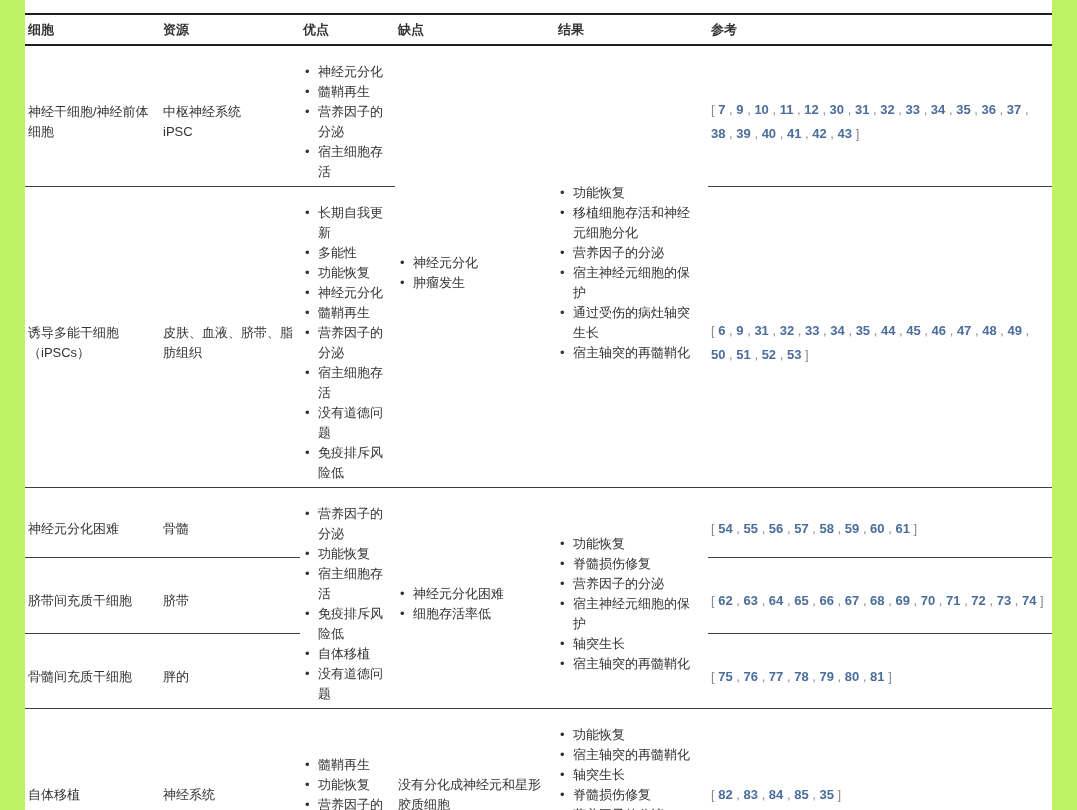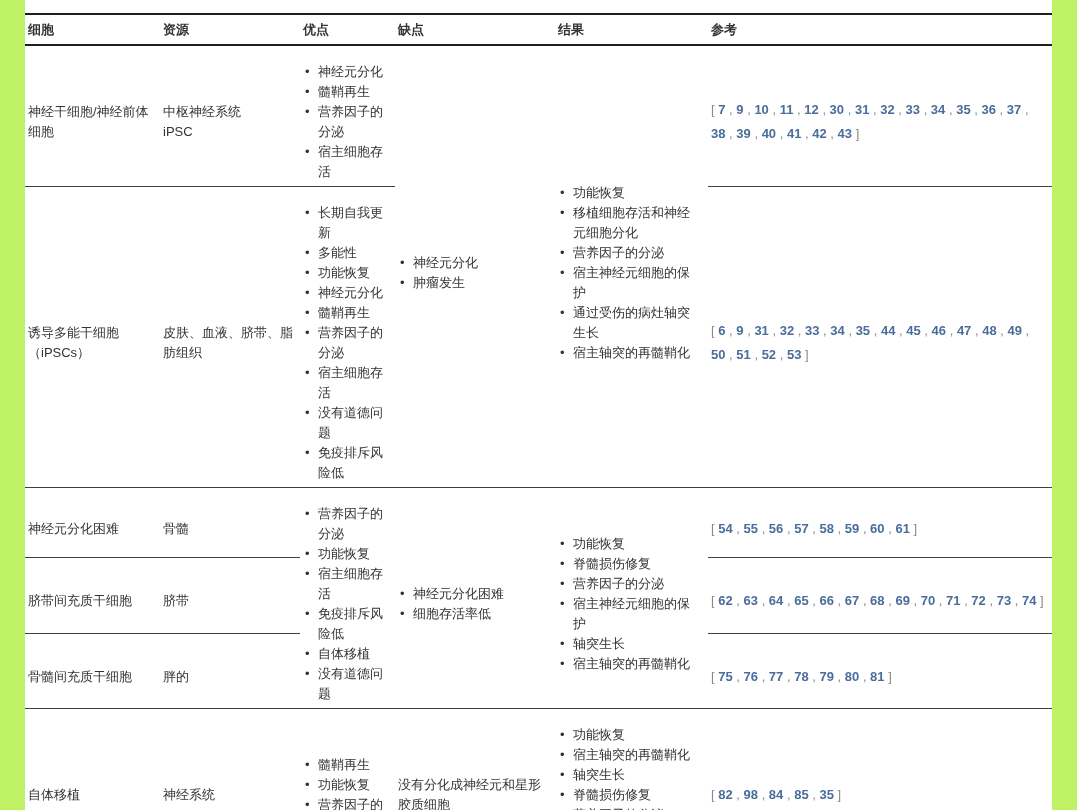--- a/index.html
+++ b/index.html
@@ -220,19 +220,19 @@
               <ul class="bullets">
                 <li>功能恢复</li>
                 <li>宿主轴突的再髓鞘化</li>
                 <li>轴突生长</li>
                 <li>脊髓损伤修复</li>
                 <li>营养因子的分泌</li>
                 <li>宿主神经元细胞的保护</li>
               </ul>
             </td>
           <td>
-              <div class="refs"><span class="ref-punct">[ </span><span class="ref-num">82</span><span class="ref-punct"> , </span><span class="ref-num">98</span><span class="ref-punct"> , </span><span class="ref-num">84</span><span class="ref-punct"> , </span><span class="ref-num">85</span><span class="ref-punct"> , </span><span class="ref-num">35</span><span class="ref-punct"> ]</span></div>
+              <div class="refs"><span class="ref-punct">[ </span><span class="ref-num">82</span><span class="ref-punct"> , </span><span class="ref-num">83</span><span class="ref-punct"> , </span><span class="ref-num">84</span><span class="ref-punct"> , </span><span class="ref-num">85</span><span class="ref-punct"> , </span><span class="ref-num">35</span><span class="ref-punct"> ]</span></div>
             </td>
         </tr>
       </tbody>
     </table>
   </div>
 </div>
 
 </body></html>

